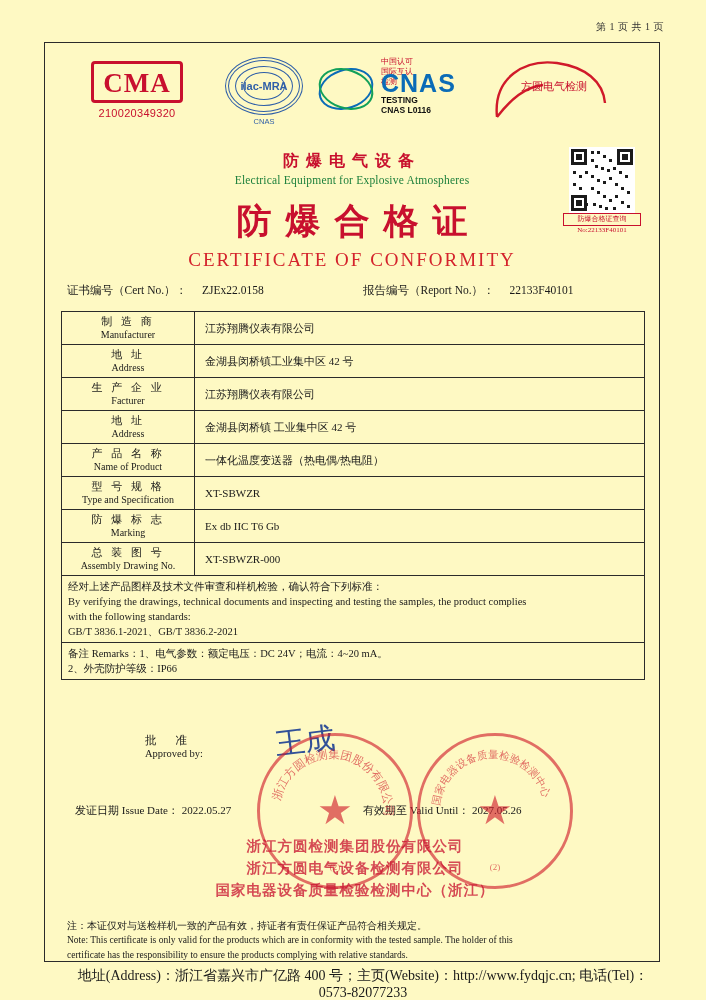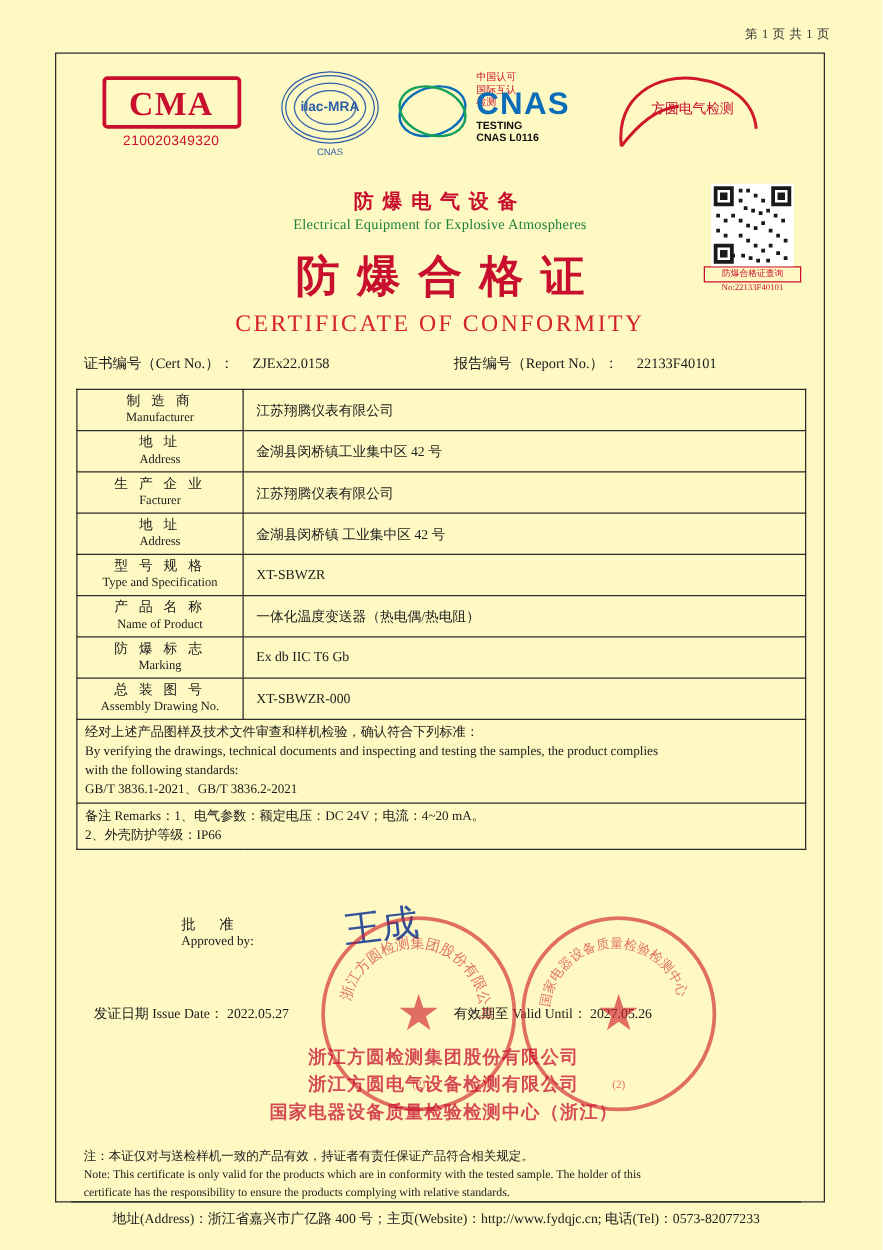--- a/index.html
+++ b/index.html
@@ -54,21 +54,21 @@
   .logo-cma {
     position: absolute;
     left: 32px;
     top: 12px;
     width: 120px;
     text-align: center;
   }
   .cma-box {
     border: 3px solid #c8102e;
     border-radius: 4px;
-    width: 111px;
+    width: 92px;
     height: 42px;
     margin: 0 auto;
     position: relative;
     box-sizing: border-box;
   }
   .cma-text {
     font-family: "Liberation Serif", serif;
     font-weight: bold;
     font-size: 27px;
     color: #c8102e;
@@ -439,26 +439,26 @@
   .notes .cn {
     font-size: 10px;
   }
   .notes .en {
     font-size: 9.5px;
     margin-top: 2px;
   }
 
   .footer {
     position: absolute;
-    left: 12px;
+    left: 26px;
     top: 918px;
     width: 584px;
     border-top: 1px solid #2b2b2b;
     padding-top: 5px;
-    font-size: 11px;
+    font-size: 14px;
     text-align: center;
   }
 </style>
 </head>
 <body>
 
 <div class="page">
 
   <div class="page-number">第 1 页 共 1 页</div>
 
@@ -609,31 +609,31 @@
           </tr>
           <tr>
             <td class="lbl">
               <span class="cn">地 址</span>
               <span class="en">Address</span>
             </td>
             <td class="val">金湖县闵桥镇 工业集中区 42 号</td>
           </tr>
           <tr>
             <td class="lbl">
+              <span class="cn">产 品 名 称</span>
+              <span class="en">Name of Product</span>
+            </td>
+            <td class="val">一体化温度变送器（热电偶/热电阻）</td>
+          </tr>
+          <tr>
+            <td class="lbl">
               <span class="cn">型 号 规 格</span>
               <span class="en">Type and Specification</span>
             </td>
             <td class="val">XT-SBWZR</td>
-          </tr>
-          <tr>
-            <td class="lbl">
-              <span class="cn">产 品 名 称</span>
-              <span class="en">Name of Product</span>
-            </td>
-            <td class="val">一体化温度变送器（热电偶/热电阻）</td>
           </tr>
           <tr>
             <td class="lbl">
               <span class="cn">防 爆 标 志</span>
               <span class="en">Marking</span>
             </td>
             <td class="val">Ex db IIC T6 Gb</td>
           </tr>
           <tr>
             <td class="lbl">

